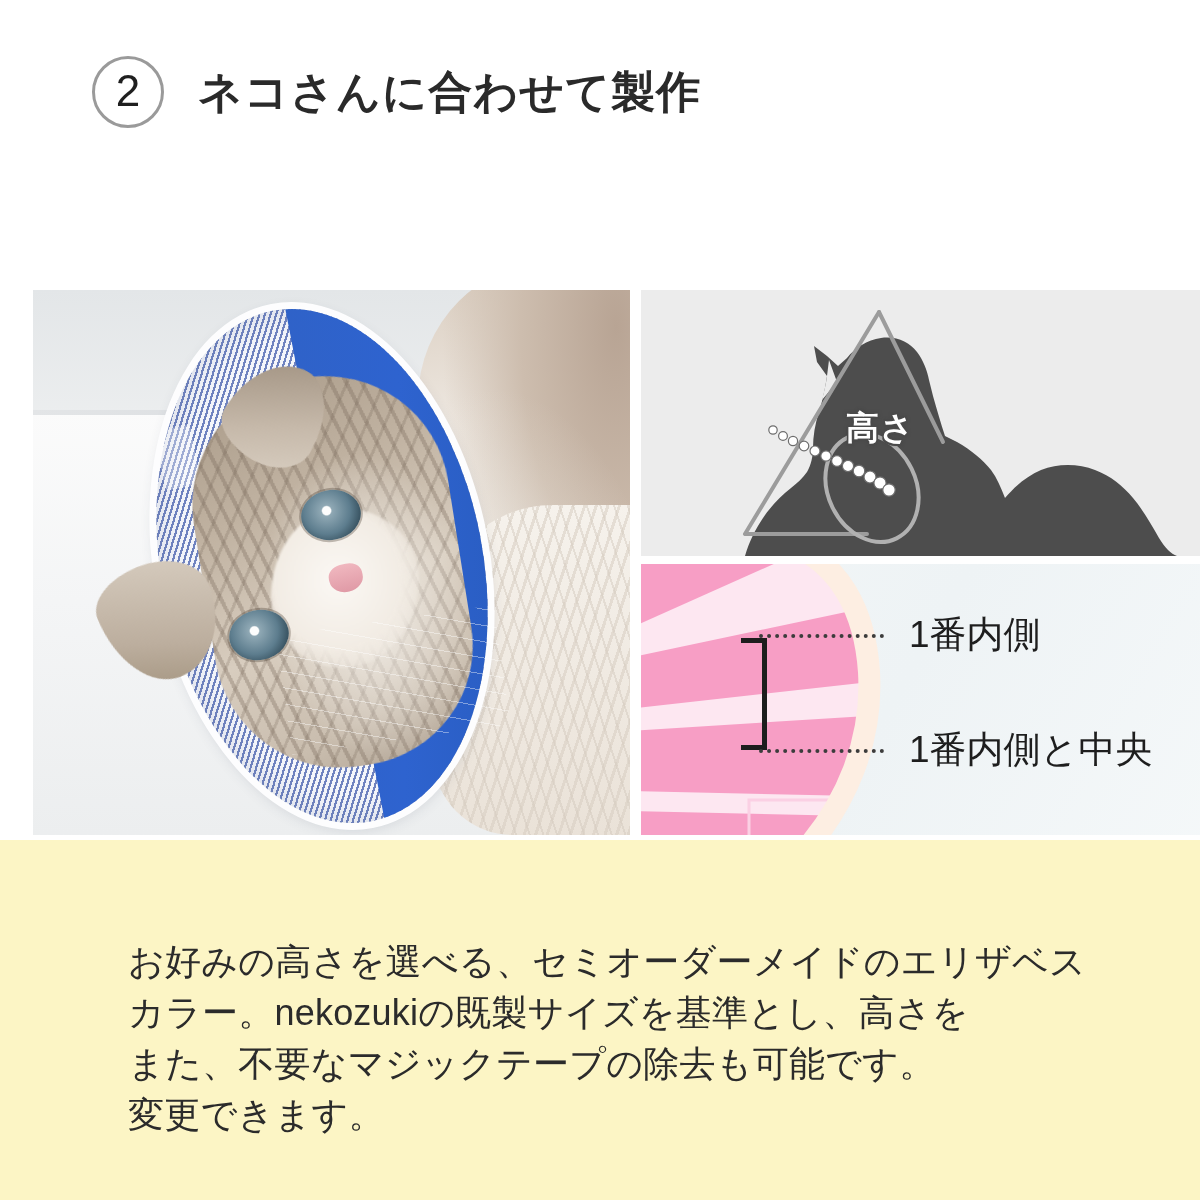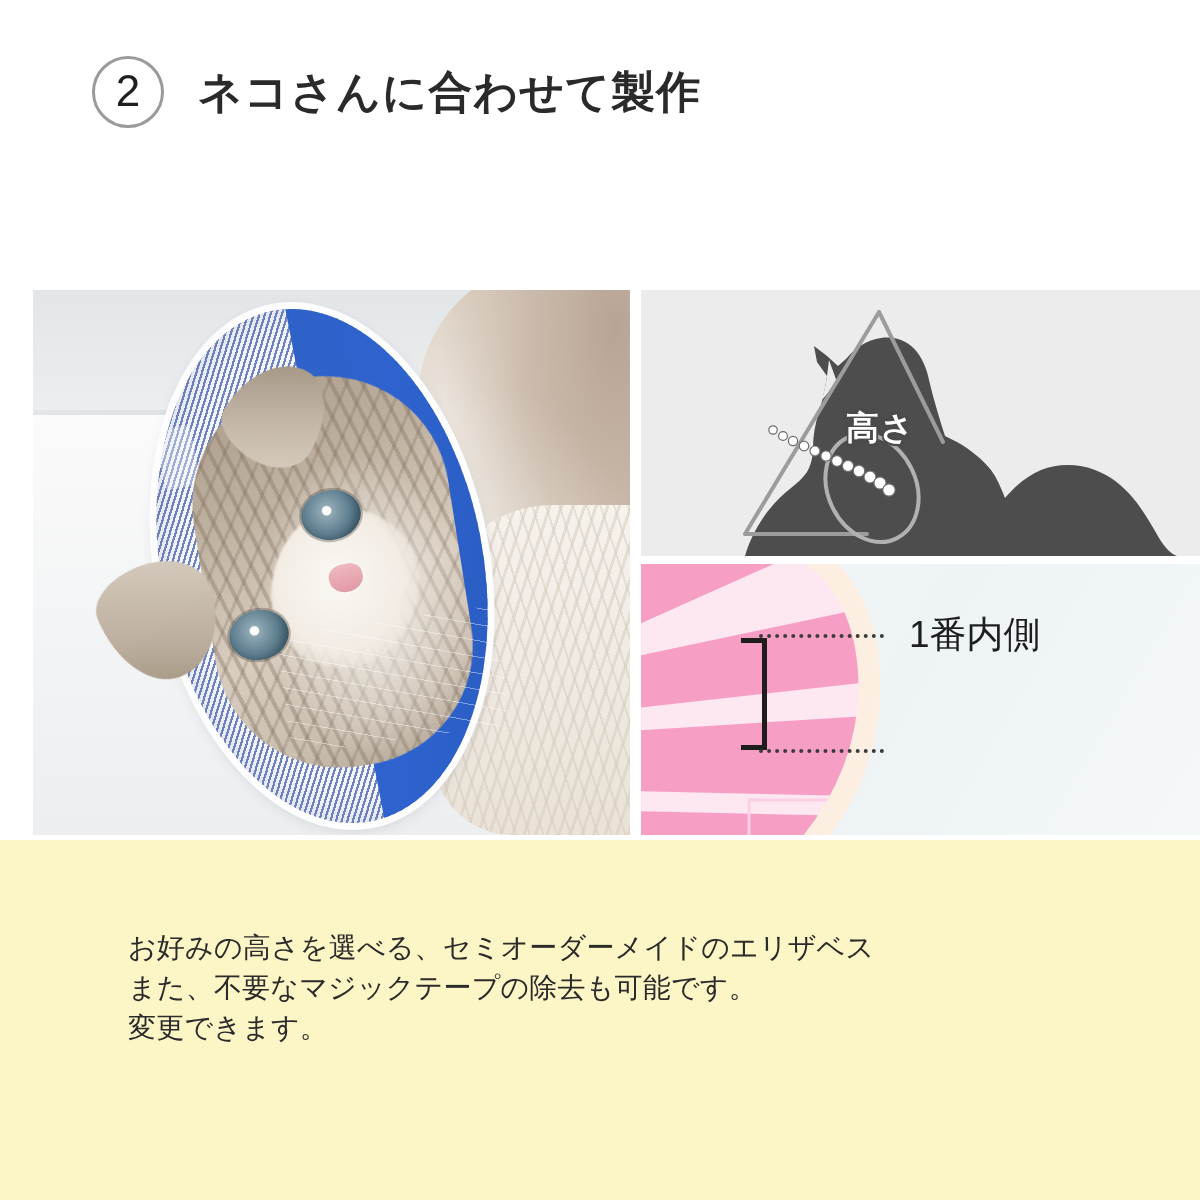--- a/index.html
+++ b/index.html
@@ -250,23 +250,23 @@
 
   
   .note {
     position: absolute;
     left: 0; top: 840px;
     width: 1200px; height: 360px;
     background: #fcf5c5;
   }
   .note-body {
     position:absolute;
-    left: 128px; top: 88px;
+    left: 128px; top: 96px;
     width: 990px;
-    font-size: 28px;
+    font-size: 36px;
     line-height: 1.42;
     color: #2b2b2b;
     letter-spacing: .2px;
   }
   .note-body p { margin: 0; }
 </style>
 </head>
 <body>
 
 <div class="header">
@@ -365,23 +365,25 @@
         <rect x="108" y="236" width="92" height="62" fill="none" stroke="#fbd0e4" stroke-width="3"></rect>
       </g>
       <path d="M150,-20 C198,0 224,46 228,108 C232,176 206,240 160,291" fill="none" stroke="#fdeee2" stroke-width="22" stroke-linecap="round"></path>
     </svg>
 
     <div class="collar-labels">
       <div class="bracket"></div>
       <div class="lead lead-1"></div>
       <div class="lead lead-2"></div>
       <div class="collar-text collar-text-1">1番内側</div>
+      <div class="collar-text collar-text-2">1番内側と中央</div>
     </div>
   </div>
 </div>
 
 <div class="note">
   <div class="note-body">
     <p>お好みの高さを選べる、セミオーダーメイドのエリザベス</p>
+    <p>カラー。nekozukiの既製サイズを基準とし、高さを</p>
     <p>また、不要なマジックテープの除去も可能です。</p>
     <p>変更できます。</p>
   </div>
 </div>
 
 </body></html>

